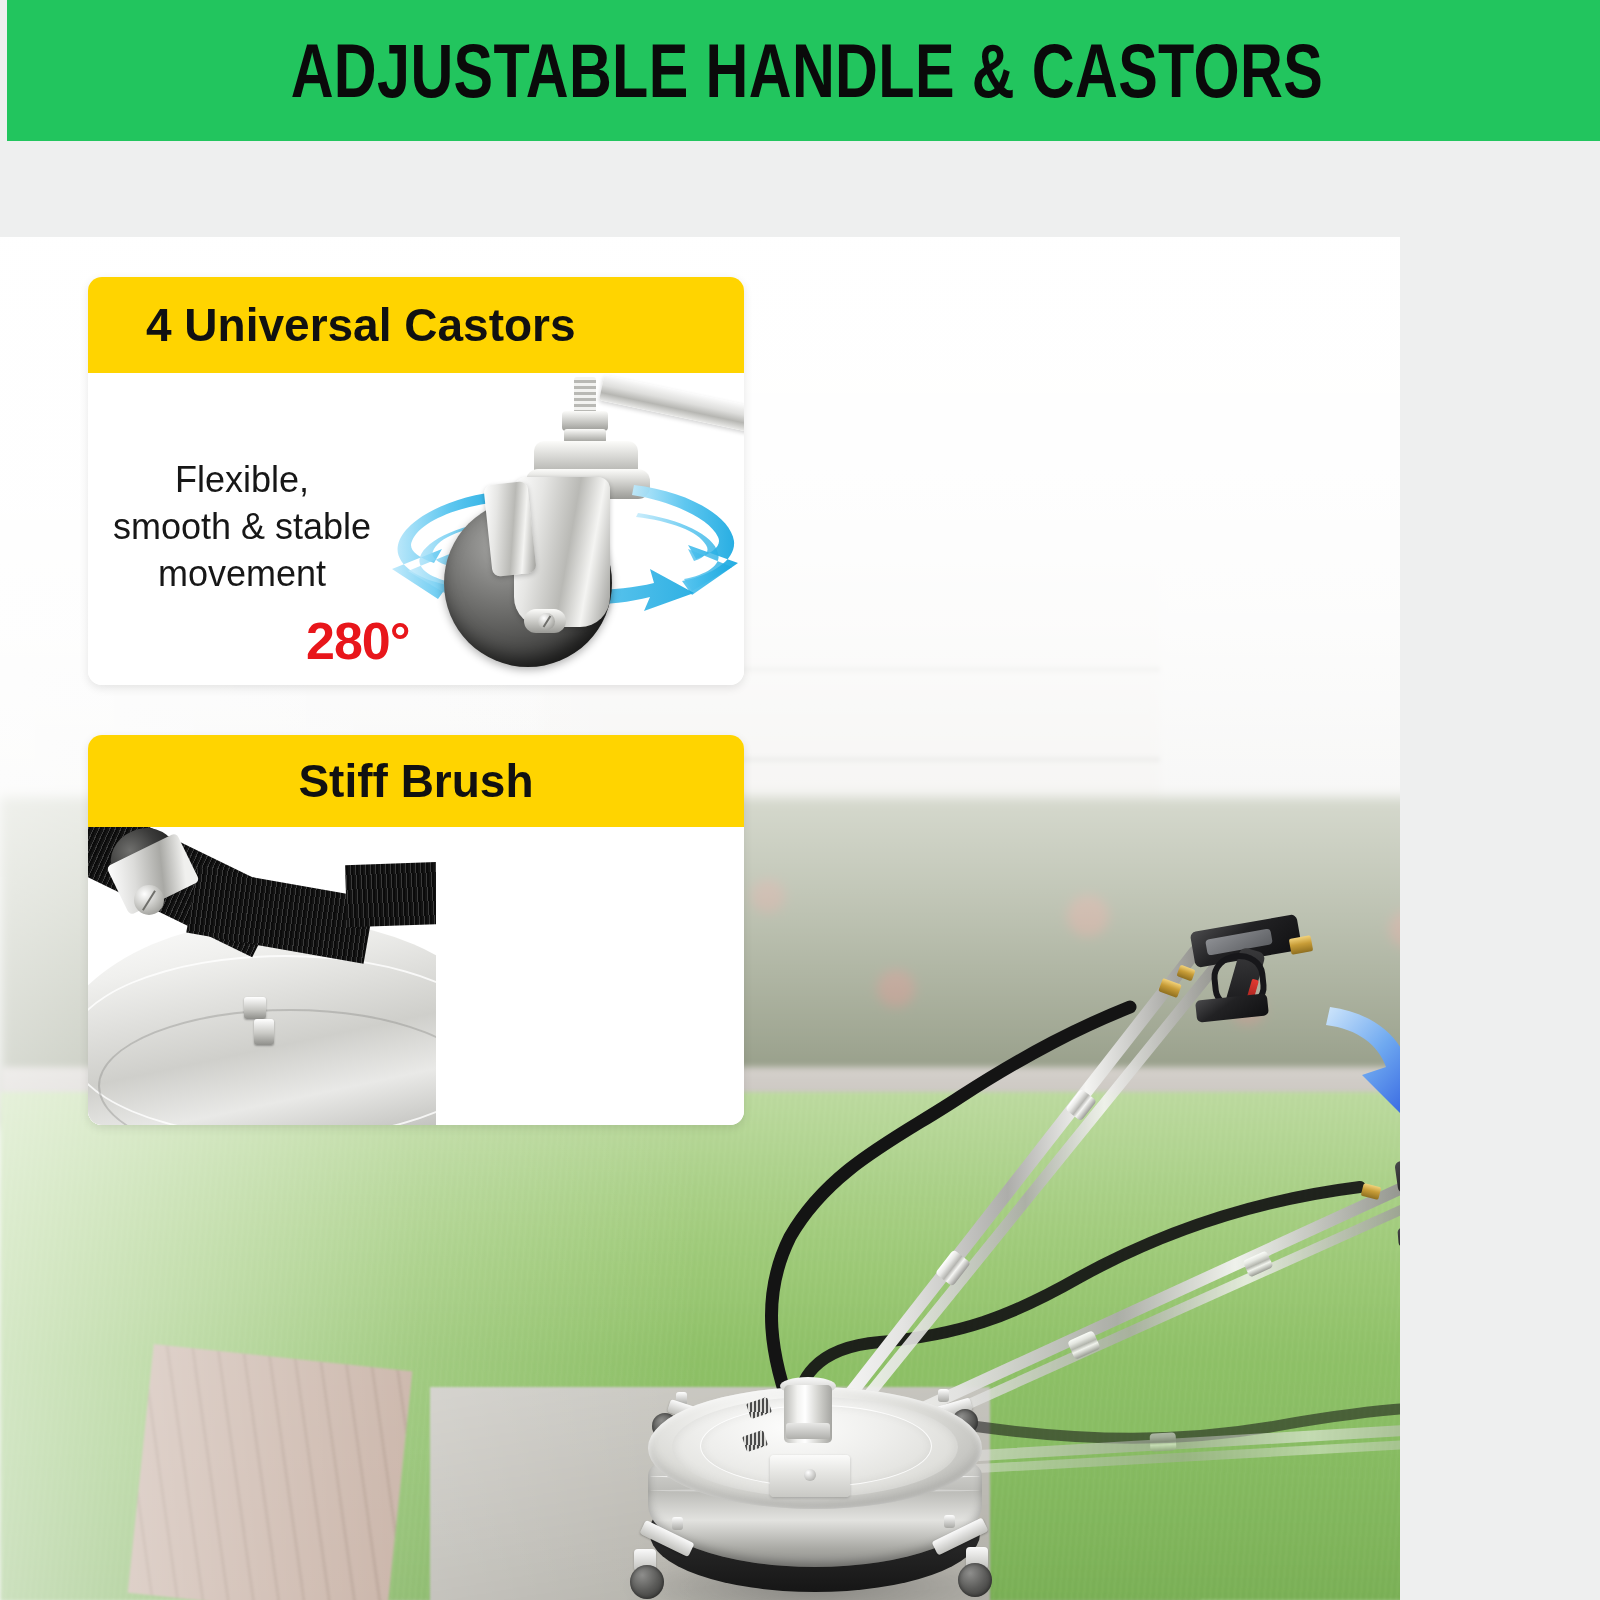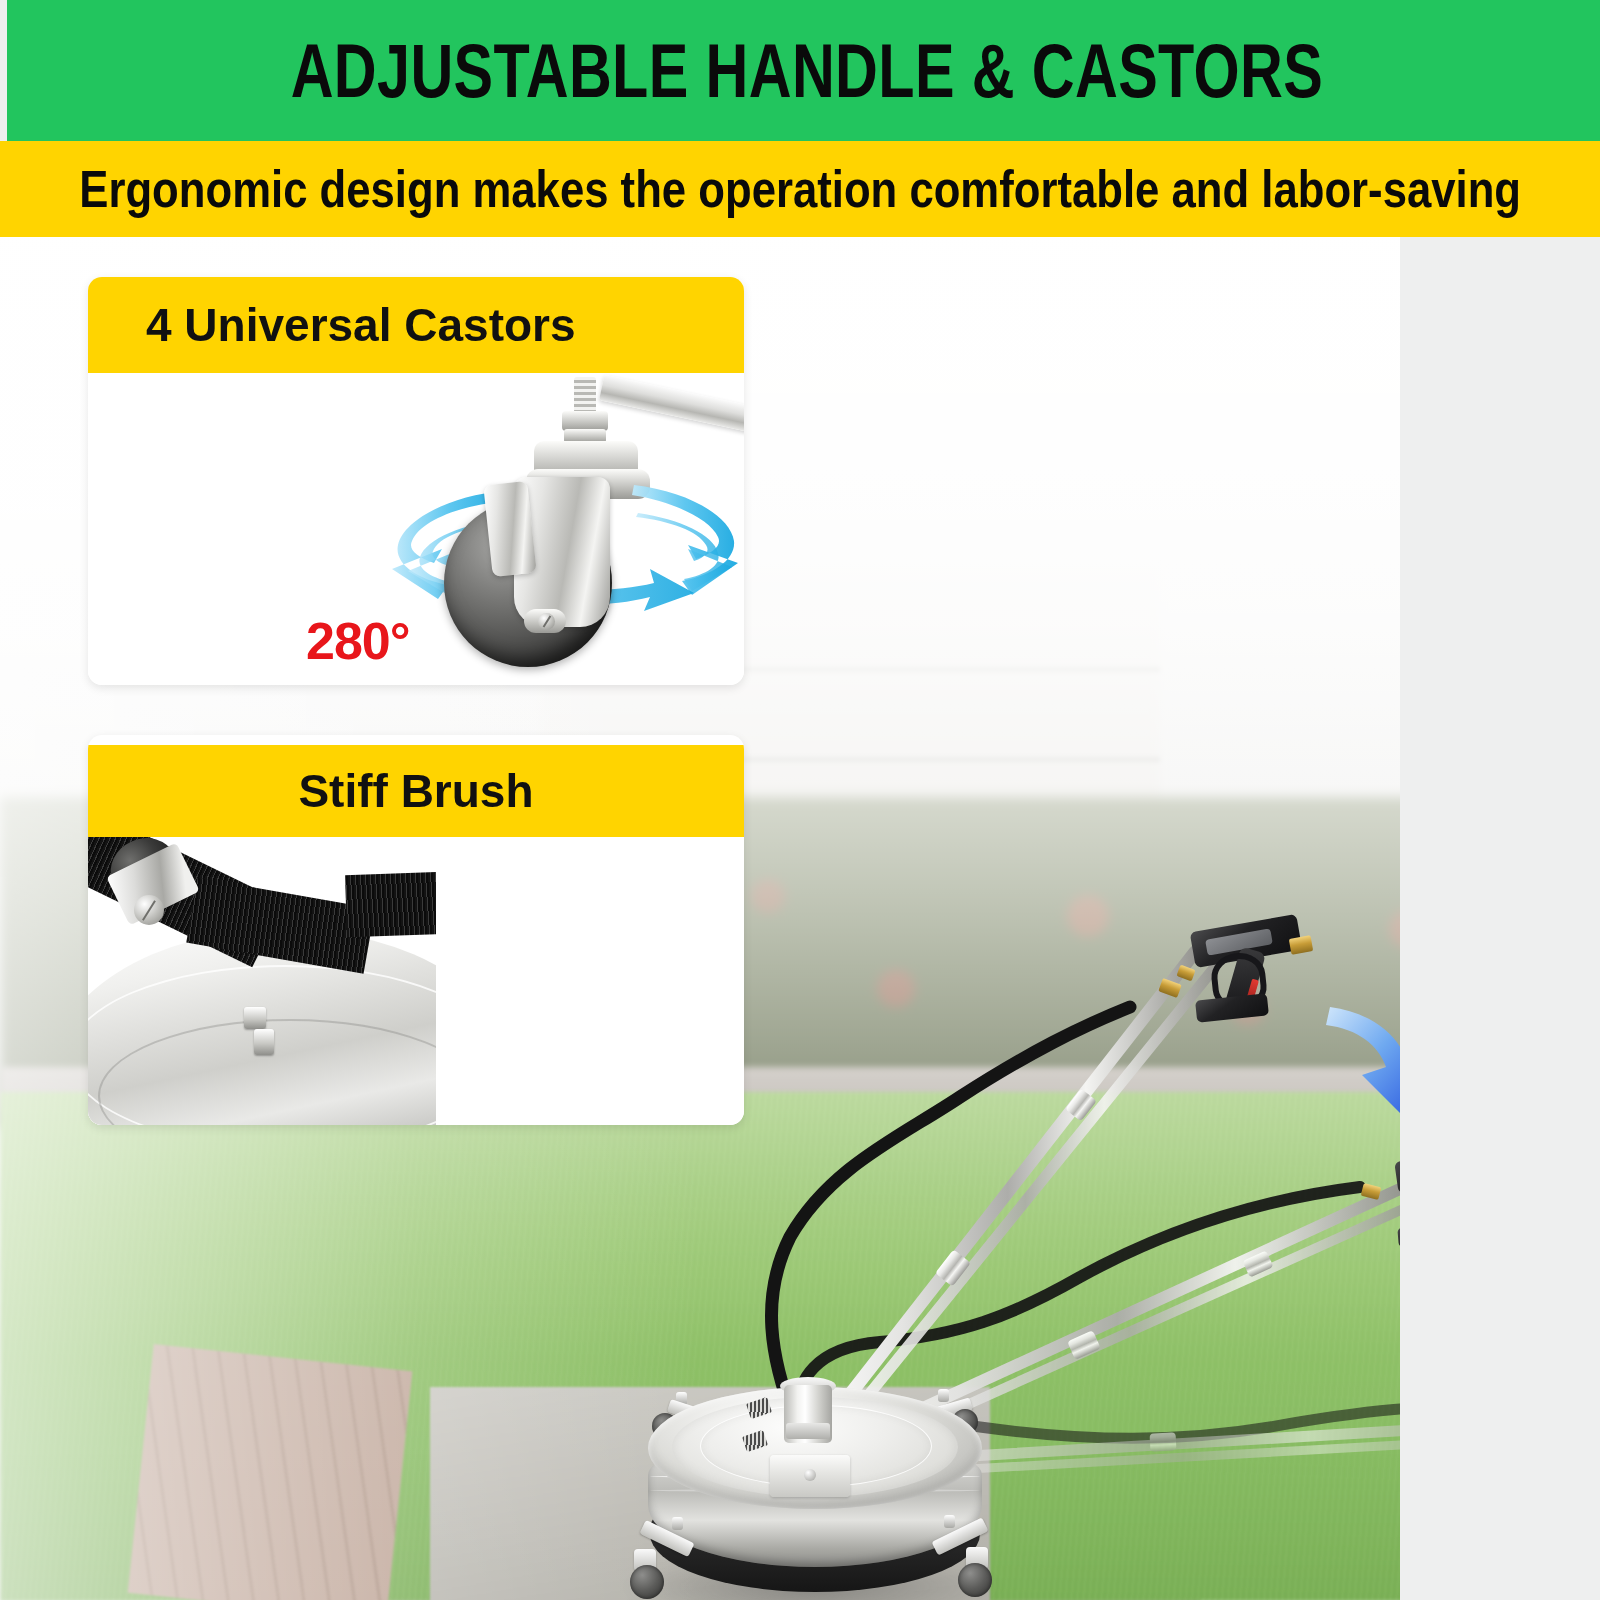--- a/index.html
+++ b/index.html
@@ -240,21 +240,21 @@
     box-shadow:0 3px 10px rgba(0,0,0,0.10);
     overflow:hidden;
   }
   .card-head{
     background:#ffd400;width:100%;
     display:flex;align-items:center;
     font-family:"Liberation Sans Narrow","Liberation Sans",sans-serif;
     font-weight:bold;color:#111;
   }
   .card-head.left{justify-content:flex-start;padding-left:58px;box-sizing:border-box;}
-  .card-head.center{justify-content:center;margin-top:10px;}
+  .card-head.center{justify-content:center;}
   .card-body{position:relative;width:100%;background:#fff;}
 
   .ctext{
     position:absolute;text-align:center;color:#171717;
     font-family:"Liberation Sans",sans-serif;font-weight:400;
     line-height:1.30;white-space:pre-line;
   }
 
   
   .cast-photo{position:absolute;overflow:hidden;}
@@ -325,23 +325,20 @@
     background:#6f6f6b;transform:translateX(-50%) rotate(32deg);
   }
 </style>
 </head>
 <body>
 
 <div class="page">
 
   <div class="title-bar">
     <div class="title-text">ADJUSTABLE HANDLE &amp; CASTORS</div>
-  </div>
-  <div class="subtitle-bar">
-    <div class="subtitle-text">Ergonomic design makes the operation comfortable and labor-saving</div>
   </div>
 
   <div class="stage">
 
     <div class="scene">
       <div class="sky-wall"></div>
       <div class="step-wall"></div>
       <div class="step-line" style="left:540px;top:430px;width:620px;height:5px;"></div>
       <div class="step-line" style="left:540px;top:520px;width:620px;height:5px;"></div>
       <div class="hedge"></div>
@@ -534,20 +531,23 @@
             <path d="M60,200 C110,230 200,240 262,224 L256,238 L306,220 L262,196 L266,210 C208,224 124,216 76,192 Z" fill="url(#cyanArrow)" opacity="0.9"></path>
           </svg>
 
           <div class="cast-wheel" style="left:56px;top:126px;width:168px;height:168px;"></div>
           <div class="cast-fork" style="left:126px;top:104px;width:96px;height:150px;border-radius:12px 12px 30px 30px;"></div>
           <div class="cast-fork" style="left:100px;top:110px;width:44px;height:92px;border-radius:8px;transform:rotate(-6deg);"></div>
           <div class="cast-nut" style="left:136px;top:236px;width:42px;height:24px;border-radius:12px;"></div>
           <div class="bp-screw" style="left:150px;top:240px;width:17px;height:17px;"></div>
         </div>
 
+        <div class="ctext" style="left:14px;top:84px;width:280px;font-size:36px;">Flexible,
+smooth &amp; stable
+movement</div>
 
         <div class="deg" style="left:218px;top:238px;font-size:52px;">280°</div>
       </div>
     </div>
 
     <div class="card" style="left:88px;top:498px;width:656px;height:390px;">
       <div class="card-head center" style="height:92px;font-size:46px;">Stiff Brush</div>
       <div class="card-body" style="height:298px;">
 
         <div class="brush-photo" style="left:0px;top:0px;width:348px;height:298px;">

